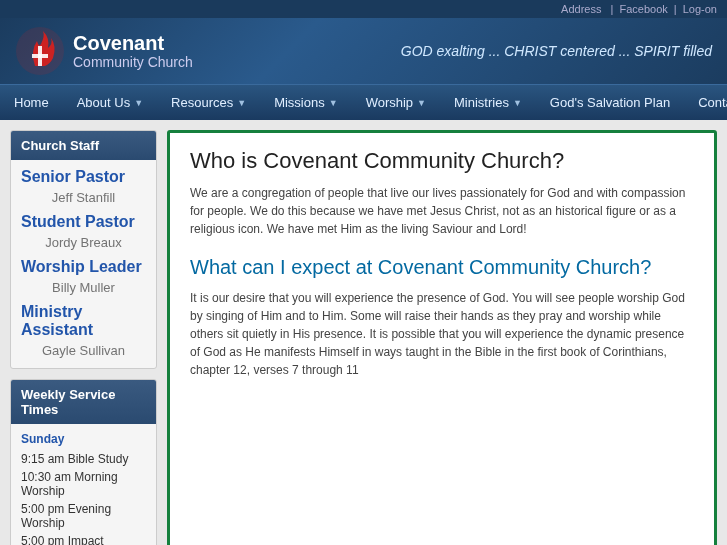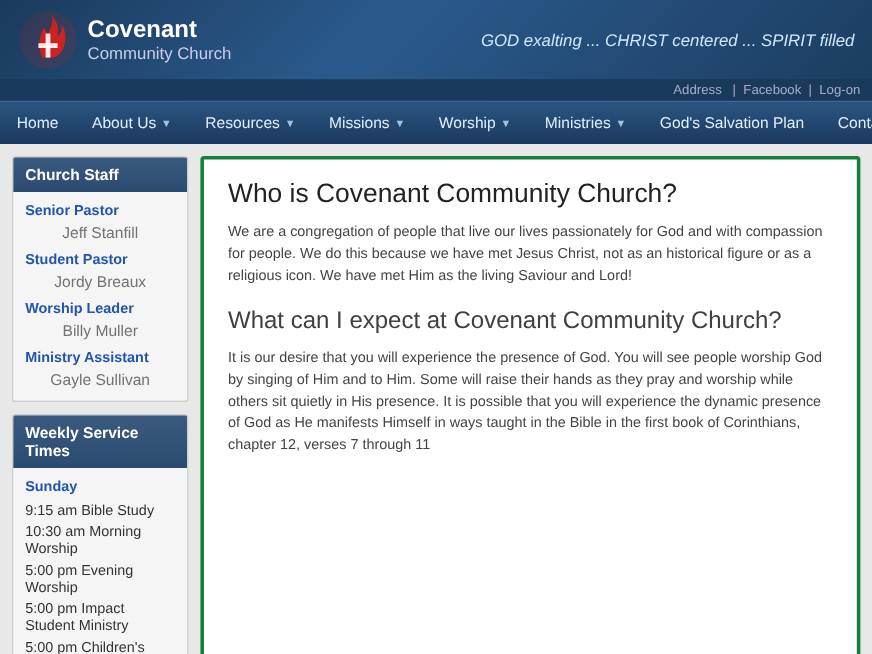--- a/index.html
+++ b/index.html
@@ -102,21 +102,21 @@
       padding: 7px 10px;
       font-size: 13px;
       font-weight: bold;
     }
     .sidebar-box-content {
       padding: 8px 10px;
     }
     .staff-role {
       color: #2255aa;
       font-weight: bold;
-      font-size: 12px;
+      font-size: 16px;
       margin-top: 6px;
       margin-bottom: 2px;
     }
     .staff-role:first-child { margin-top: 0; }
     .staff-name {
       text-align: center;
       color: #737373;
       font-size: 13px;
       padding: 2px 0;
     }
@@ -143,58 +143,58 @@
     }
     #content h1 {
       font-size: 22px;
       color: #222;
       font-weight: normal;
       margin-bottom: 10px;
       border-bottom: none;
     }
     #content h2 {
       font-size: 20px;
-      color: #404040;
+      color: #0369a1;
       font-weight: normal;
       margin-top: 18px;
       margin-bottom: 10px;
     }
     #content p {
       font-size: 12px;
       color: #444;
       line-height: 1.5;
     }
   </style>
 </head>
 <body>
 
 <div id="header">
+  <div id="top-bar">
+    <span>Address</span>
+    <span>|</span>
+    <a>Facebook</a>
+    <span>|</span>
+    <a>Log-on</a>
+  </div>
+
   <div id="logo-tagline">
     <div id="logo-area">
 
       <svg id="logo-icon" viewBox="0 0 50 50">
         <circle cx="25" cy="25" r="24" fill="#cc2222" opacity="0.15"></circle>
         <path d="M20 40 Q15 25 22 15 Q24 22 26 18 Q30 10 28 5 Q35 12 33 22 Q38 18 36 12 Q42 20 38 32 Q35 38 30 40 Z" fill="#cc2222"></path>
         <rect x="23" y="20" width="4" height="20" fill="white" opacity="0.9"></rect>
         <rect x="17" y="28" width="16" height="4" fill="white" opacity="0.9"></rect>
       </svg>
       <div id="logo-text-area">
         <div class="church-name">Covenant</div>
         <div class="church-sub">Community Church</div>
       </div>
     </div>
     <div id="tagline">GOD exalting ... CHRIST centered ... SPIRIT filled</div>
-  </div>
-
-  <div id="top-bar">
-    <span>Address</span>
-    <span>|</span>
-    <a>Facebook</a>
-    <span>|</span>
-    <a>Log-on</a>
   </div>
 
   <div id="nav">
     <div class="nav-item">Home</div>
     <div class="nav-item">About Us <span class="nav-arrow">▼</span></div>
     <div class="nav-item">Resources <span class="nav-arrow">▼</span></div>
     <div class="nav-item">Missions <span class="nav-arrow">▼</span></div>
     <div class="nav-item">Worship <span class="nav-arrow">▼</span></div>
     <div class="nav-item">Ministries <span class="nav-arrow">▼</span></div>
     <div class="nav-item">God's Salvation Plan</div>

